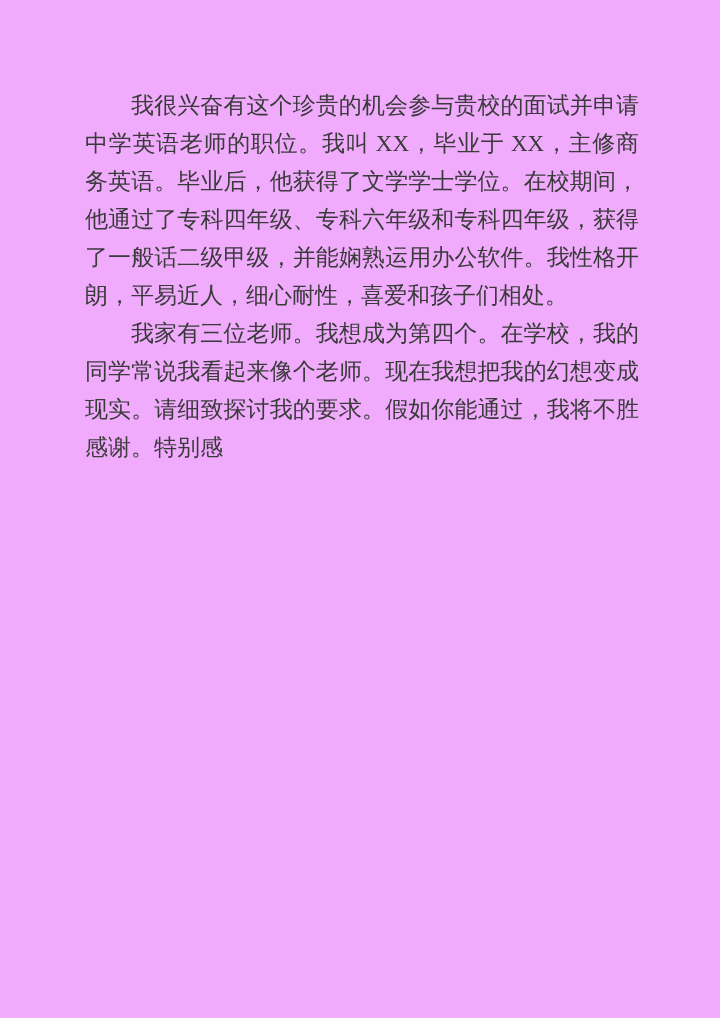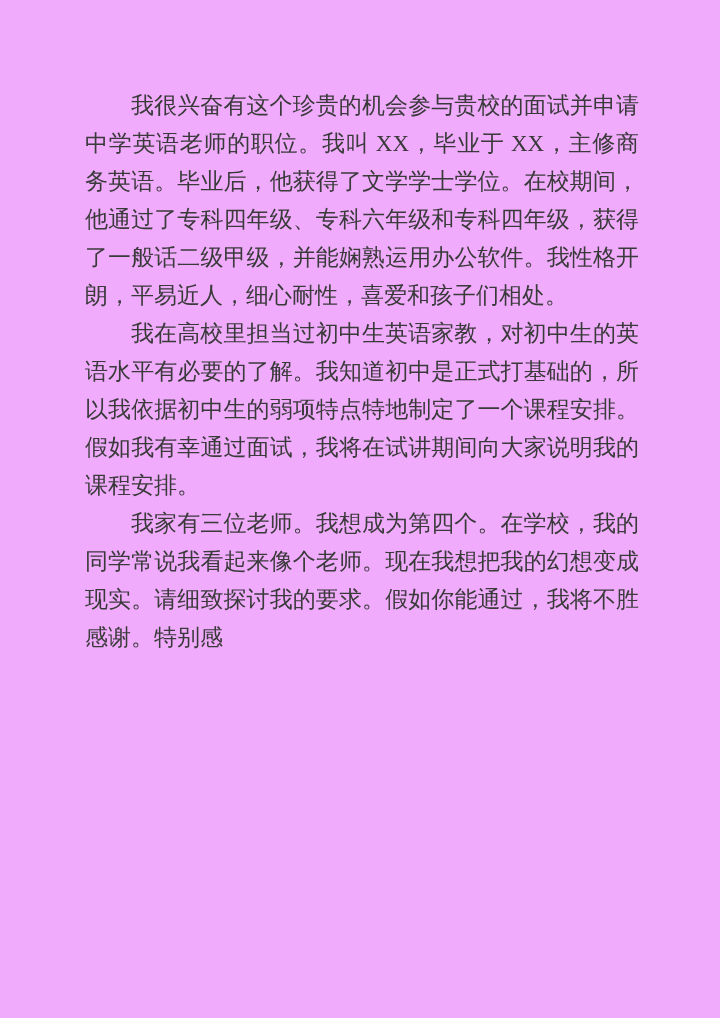--- a/index.html
+++ b/index.html
@@ -31,16 +31,15 @@
     text-indent: 2em;
     word-break: break-all;
   }
 </style>
 </head>
 <body>
 
 <div class="page">
   <div class="doc-content">
     <p>我很兴奋有这个珍贵的机会参与贵校的面试并申请中学英语老师的职位。我叫 XX，毕业于 XX，主修商务英语。毕业后，他获得了文学学士学位。在校期间，他通过了专科四年级、专科六年级和专科四年级，获得了一般话二级甲级，并能娴熟运用办公软件。我性格开朗，平易近人，细心耐性，喜爱和孩子们相处。</p>
-    <p>我在高校里担当过初中生英语家教，对初中生的英语水平有必要的了解。我知道初中是正式打基础的，所以我依据初中生的弱项特点特地制定了一个课程安排。假如我有幸通过面试，我将在试讲期间向大家说明我的课程安排。</p>
     <p>我家有三位老师。我想成为第四个。在学校，我的同学常说我看起来像个老师。现在我想把我的幻想变成现实。请细致探讨我的要求。假如你能通过，我将不胜感谢。特别感</p>
   </div>
 </div>
 
 </body></html>

